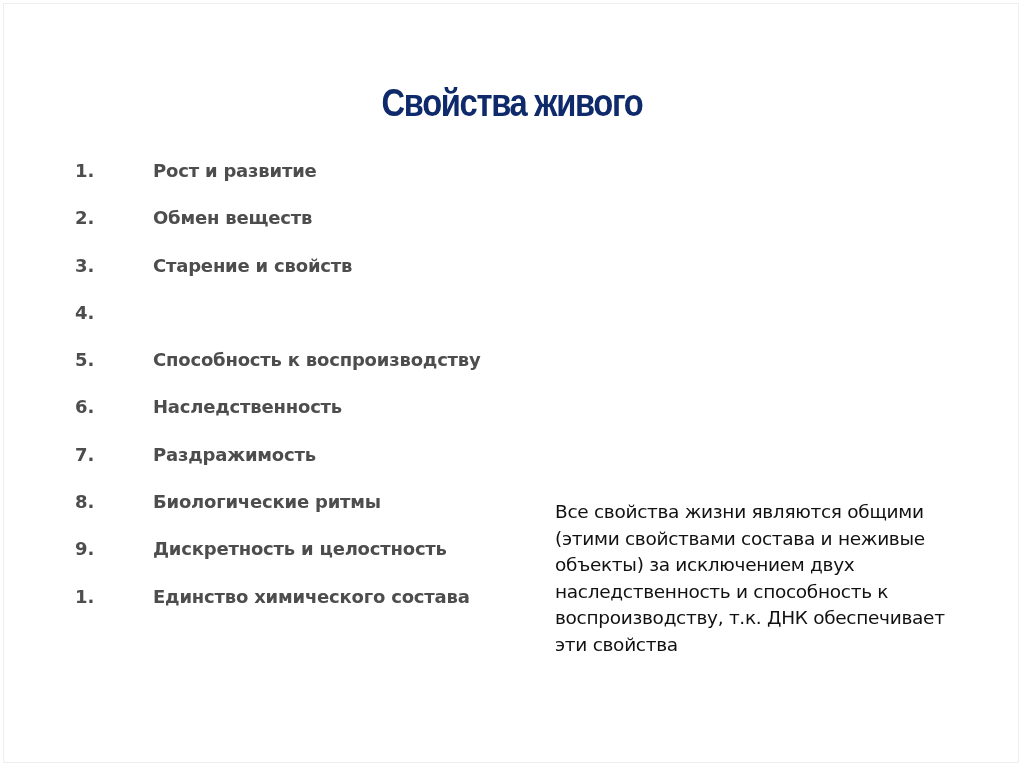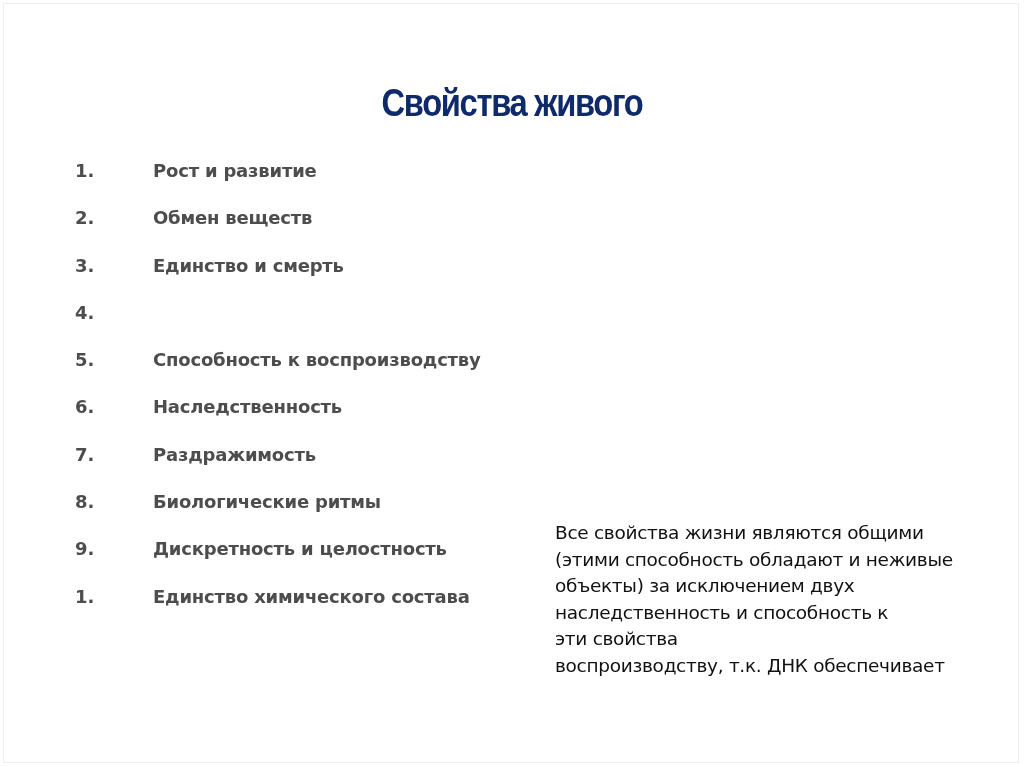--- a/index.html
+++ b/index.html
@@ -62,21 +62,21 @@
       display: inline-block;
     }
     .list-label {
       display: inline-block;
       letter-spacing: -0.2px;
       text-align: center;
     }
     .note {
       position: absolute;
       left: 555px;
-      top: 520px;
+      top: 499px;
       width: 440px;
       font-family: "DejaVu Sans", sans-serif;
       font-size: 18.5px;
       line-height: 26.5px;
       color: #111111;
       margin: 0;
       letter-spacing: -0.3px;
     }
     .note-line {
       display: block;
@@ -94,21 +94,21 @@
   <li class="list-item">
     <span class="list-num">1.</span>
     <span class="list-label">Рост и развитие</span>
   </li>
   <li class="list-item">
     <span class="list-num">2.</span>
     <span class="list-label">Обмен веществ</span>
   </li>
   <li class="list-item">
     <span class="list-num">3.</span>
-    <span class="list-label">Единство и смерть</span>
+    <span class="list-label">Старение и свойств</span>
   </li>
   <li class="list-item">
     <span class="list-num">4.</span>
   </li>
   <li class="list-item">
     <span class="list-num">5.</span>
     <span class="list-label">Способность к воспроизводству</span>
   </li>
   <li class="list-item">
     <span class="list-num">6.</span>
@@ -127,18 +127,18 @@
     <span class="list-label">Дискретность и целостность</span>
   </li>
   <li class="list-item">
     <span class="list-num">1.</span>
     <span class="list-label">Единство химического состава</span>
   </li>
 </ol>
 
 <p class="note">
   <span class="note-line">Все свойства жизни являются общими</span>
-  <span class="note-line">(этими способность обладают и неживые</span>
+  <span class="note-line">(этими свойствами состава и неживые</span>
   <span class="note-line">объекты) за исключением двух</span>
   <span class="note-line">наследственность и способность к</span>
+  <span class="note-line">воспроизводству, т.к. ДНК обеспечивает</span>
   <span class="note-line">эти свойства</span>
-  <span class="note-line">воспроизводству, т.к. ДНК обеспечивает</span>
 </p>
 
 </body></html>

